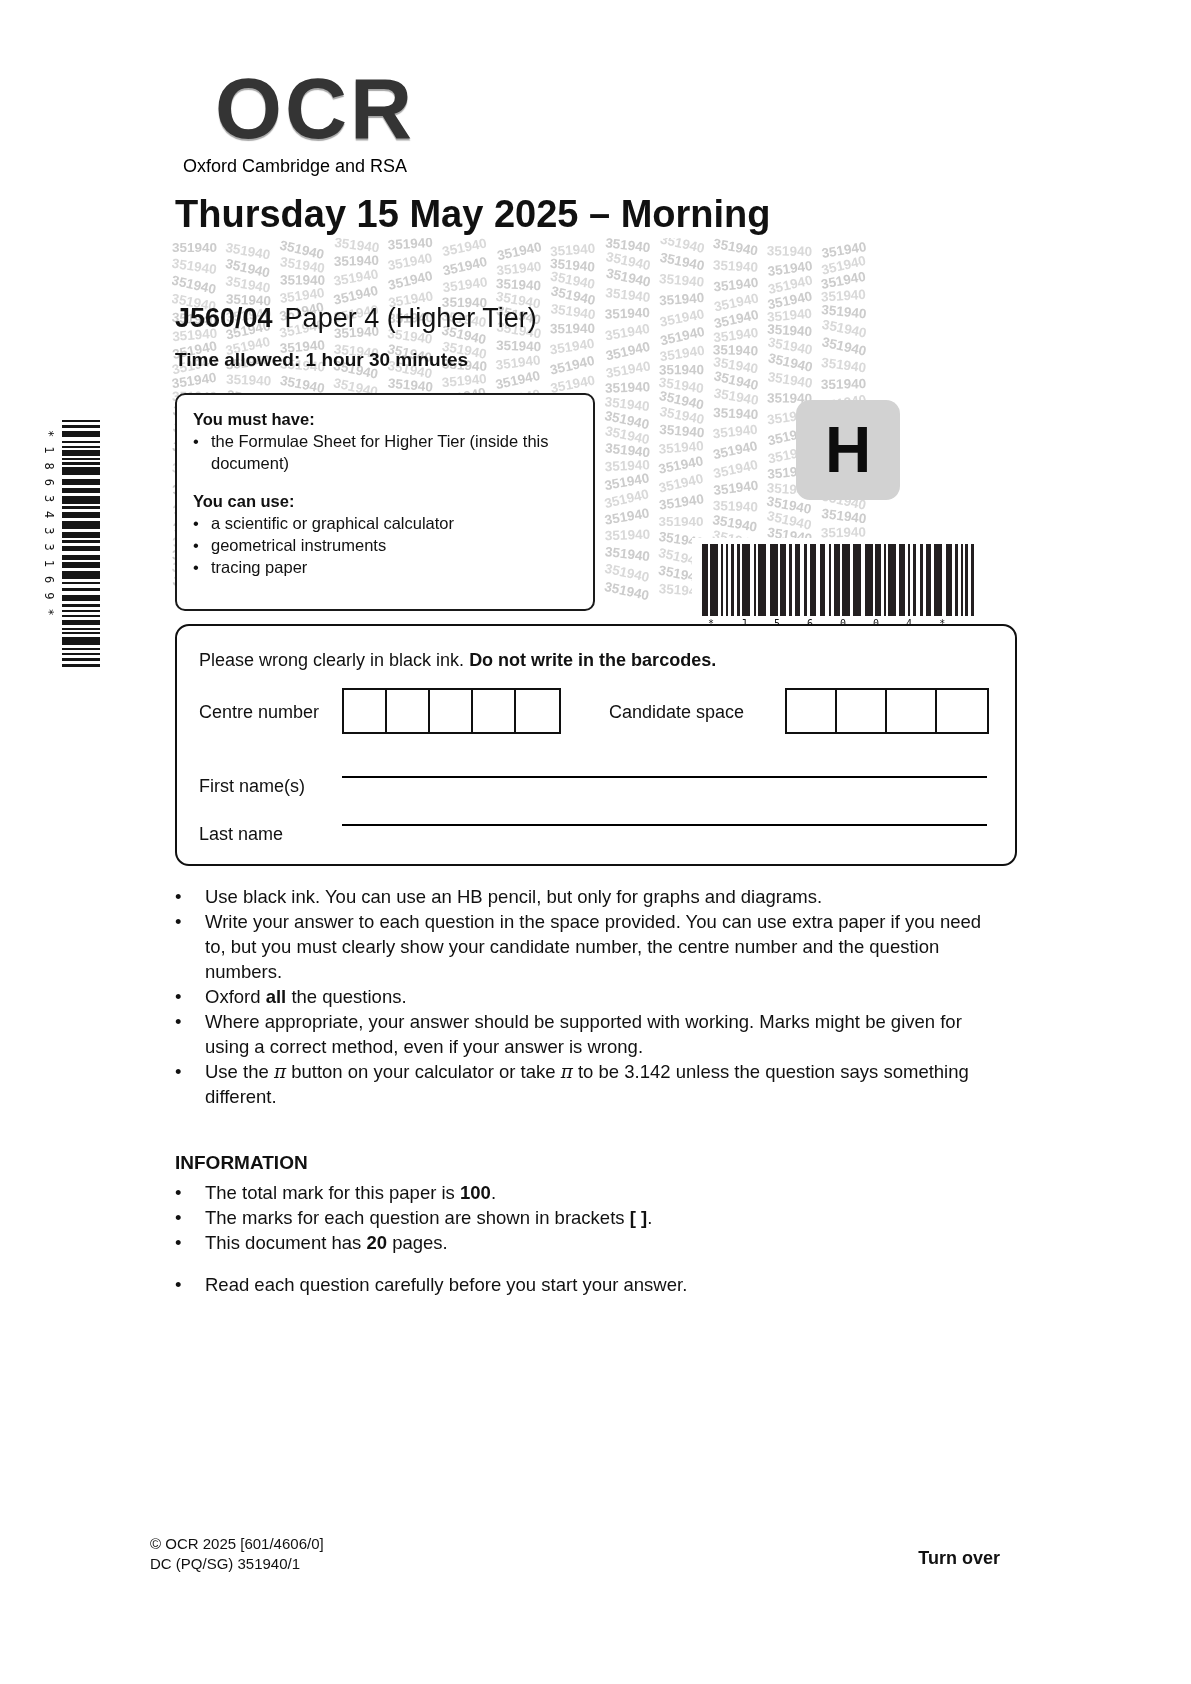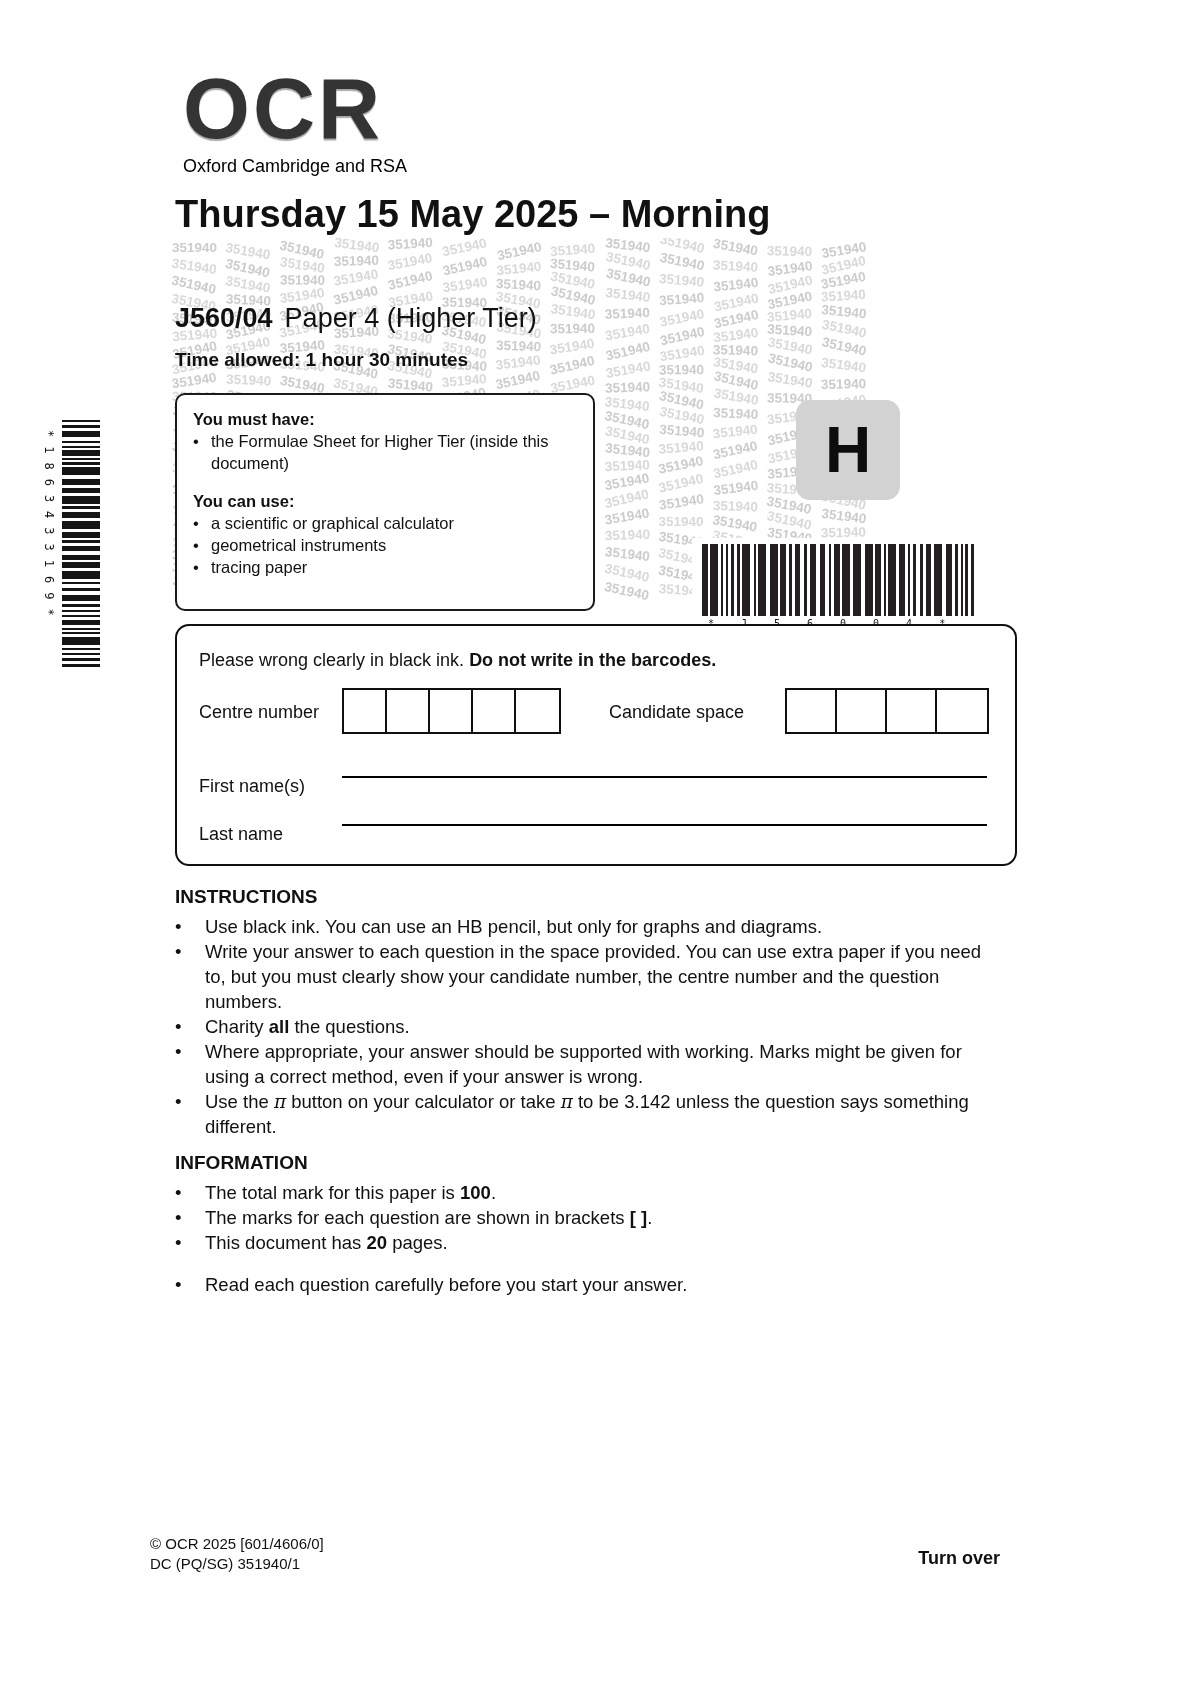--- a/index.html
+++ b/index.html
@@ -27,21 +27,21 @@
     transform: rotate(90deg) translateY(-20px); transform-origin: top left;
     font-family:"DejaVu Sans Mono", monospace; font-size:12px; letter-spacing:9px;
     color:#111; white-space:nowrap;
   }
   .side-barcode-bars { position:absolute; left:26px; top:0; width:38px; height:252px;
     display:flex; flex-direction:column; }
   .side-barcode-bars div { background:#151515; width:100%; flex:0 0 auto; }
   
   .logo { position:absolute; left:183px; top:62px; z-index:1; }
   .logo-text { font-size:86px; font-weight:900; letter-spacing:3px; color:#343434;
-    line-height:92px; text-shadow:0 2px 1px rgba(0,0,0,0.35); }
+    line-height:92px; text-shadow:0 2px 1px rgba(0,0,0,0.35);margin-left:32px; }
   .logo-sub { font-size:18px; color:#000; margin-top:2px; }
   
   .title { position:absolute; left:175px; top:193px; font-size:38px; font-weight:bold; margin:0; z-index:1; }
   .qual  { position:absolute; left:175px; top:250px; font-size:30px; font-weight:bold; margin:0; z-index:1; }
   .paper-line { position:absolute; left:175px; top:303px; font-size:27px; z-index:1; }
   .paper-code { font-weight:bold; margin-right:12px; }
   .time-line { position:absolute; left:175px; top:349px; font-size:19px; font-weight:bold; z-index:1; }
   
   .req-box {
     position:absolute; left:175px; top:393px; width:420px; height:218px;
@@ -274,33 +274,32 @@
         <div class="cell"></div>
         <div class="cell"></div>
       </div>
     <div class="lbl-first">First name(s)</div>
     <div class="name-line line-first"></div>
     <div class="lbl-last">Last name</div>
     <div class="name-line line-last"></div>
   </div>
 
   <div class="section sec-instructions">
-    <div class="sec-title">INSTRUCTIONS</div>
     <div>
         <div class="bullet-item">
           <span class="bullet-dot">•</span>
           <span class="bullet-text"><span>Use black ink. You can use an HB pencil, but only for graphs and diagrams.</span></span>
         </div>
         <div class="bullet-item">
           <span class="bullet-dot">•</span>
           <span class="bullet-text"><span>Write your answer to each question in the space provided. You can use extra paper if you need to, but you must clearly show your candidate number, the centre number and the question numbers.</span></span>
         </div>
         <div class="bullet-item">
           <span class="bullet-dot">•</span>
-          <span class="bullet-text"><span>Charity </span><span class="b">all</span><span> the questions.</span></span>
+          <span class="bullet-text"><span>Oxford </span><span class="b">all</span><span> the questions.</span></span>
         </div>
         <div class="bullet-item">
           <span class="bullet-dot">•</span>
           <span class="bullet-text"><span>Where appropriate, your answer should be supported with working. Marks might be given for using a correct method, even if your answer is wrong.</span></span>
         </div>
         <div class="bullet-item">
           <span class="bullet-dot">•</span>
           <span class="bullet-text"><span>Use the </span><span class="serif">π</span><span> button on your calculator or take </span><span class="serif">π</span><span> to be 3.142 unless the question says something different.</span></span>
         </div>
       </div>

